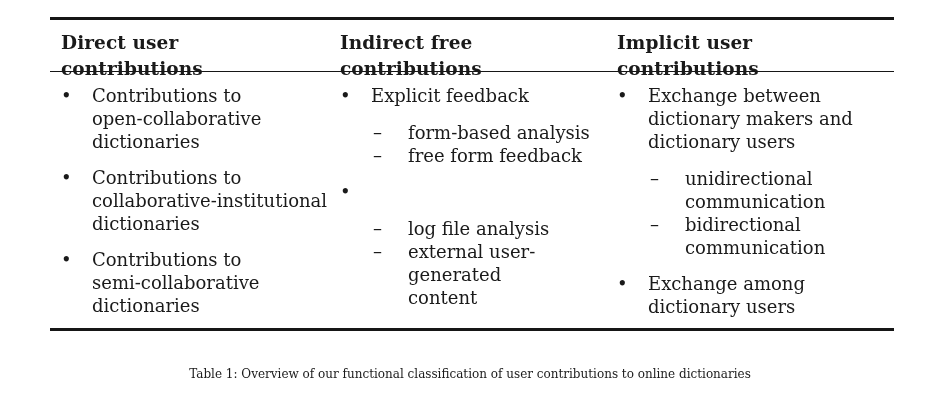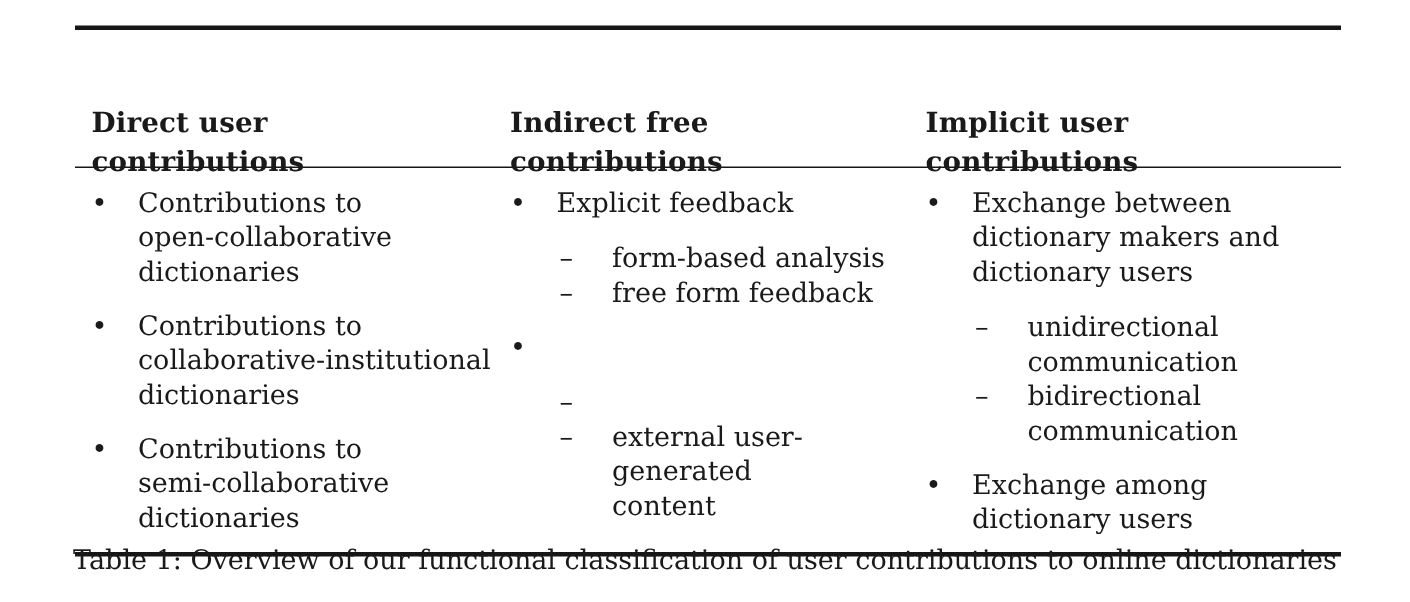--- a/index.html
+++ b/index.html
@@ -16,21 +16,20 @@
 
   .rule { width: 100%; background: #161616; }
   .rule.thick { height: 2.5px; }
   .rule.thin  { height: 1.5px; }
 
   .headers {
     display: flex;
     padding: 10px 0 16px 11px;
     height: 51px;
     box-sizing: border-box;
-    margin-top: 40px;
   }
   .hcell {
     font-weight: bold;
     font-size: 18.5px;
     line-height: 26px;
     white-space: pre-line;
     letter-spacing: 0.1px;
   }
   .c0 { width: 279px; flex: none; }
   .c1 { width: 277px; flex: none; }
@@ -48,21 +47,21 @@
   .item-main, .subitem { display: flex; }
   .marker { flex: none; width: 11px; }
   .submarker { flex: none; width: 15px; }
   .label { white-space: pre-line; margin-left: 20px; }
   .sublist { margin: 14px 0 0 33px; }
 
   .caption {
     position: absolute;
     left: 0; right: 0; top: 362px;
     text-align: center;
-    font-size: 18px;
+    font-size: 12px;
     line-height: 24px;
   }
 </style>
 </head>
 <body>
 
 <div class="page">
   <div class="tbl">
 
     <div class="rule thick"></div>
@@ -124,20 +123,21 @@
             </div>
           </div>
         </div>
         <div class="item">
           <div class="item-main">
             <span class="marker">•</span>
           </div>
           <div class="sublist">
             <div class="subitem">
               <span class="submarker">–</span>
+              <div class="label">log file analysis</div>
             </div>
             <div class="subitem">
               <span class="submarker">–</span>
               <div class="label">external user-generated
 content</div>
             </div>
           </div>
         </div>
       </div>
 

